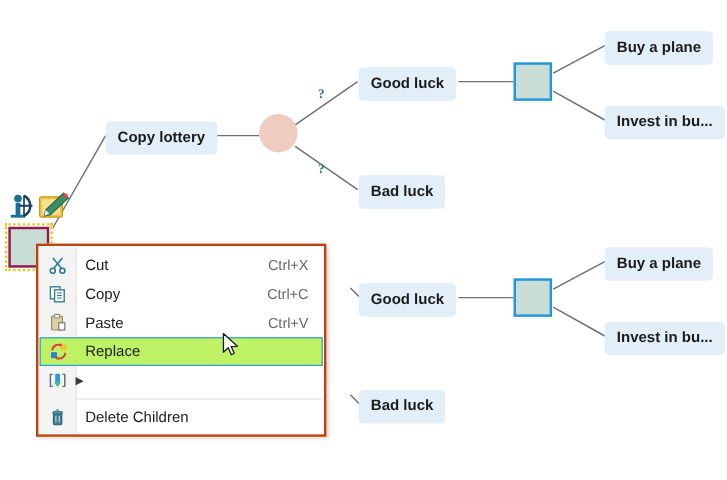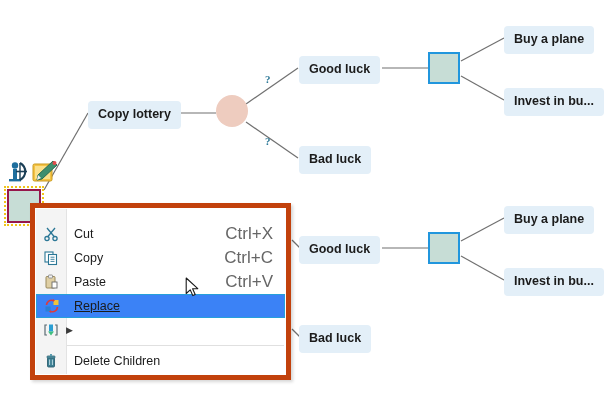--- a/index.html
+++ b/index.html
@@ -93,26 +93,26 @@
   
   .adorn {
     position: absolute;
   }
 
   
   #context-menu {
     position: absolute;
     left: 30px;
     top: 203px;
-    width: 261px;
+    width: 242px;
     background: #ffffff;
-    border: 5px solid #c2410c;
+    border: 2px solid #c2410c;
     box-shadow: 2px 2px 3px rgba(0,0,0,0.16);
     box-sizing: border-box;
-    padding: 14px 0 2px 0;
+    padding: 4px 0 2px 0;
     font-size: 12.5px;
     color: #1b1b1b;
   }
   #menu-gutter {
     position: absolute;
     left: 1px;
     top: 1px;
     bottom: 1px;
     width: 30px;
     background: #f4f4f4;
@@ -123,44 +123,43 @@
     position: relative;
     display: flex;
     align-items: center;
     height: 24px;
     padding: 0;
     box-sizing: border-box;
     margin: 0 1px;
     z-index: 2;
   }
   .menu-item.selected {
-    background: #3b82f6;
+    background: #bef264;
     border: 1px solid #26a0da;
     height: 24px;
-    text-decoration: underline;
   }
   .mi-icon {
     width: 30px;
     min-width: 30px;
     height: 100%;
     display: flex;
     align-items: center;
     justify-content: center;
   }
   .menu-item.selected .mi-icon { width: 29px; min-width: 29px; }
   .mi-label {
     flex: 1;
     padding-left: 8px;
     white-space: nowrap;
   }
   .mi-shortcut {
     color: #666666;
     padding-right: 12px;
     white-space: nowrap;
-    font-size: 17px;
+    font-size: 12px;
   }
   .mi-arrow {
     padding-right: 10px;
     color: #3a3a3a;
     font-size: 9px;
     line-height: 1;
   }
   .menu-sep {
     height: 1px;
     background: #e0e0e0;

